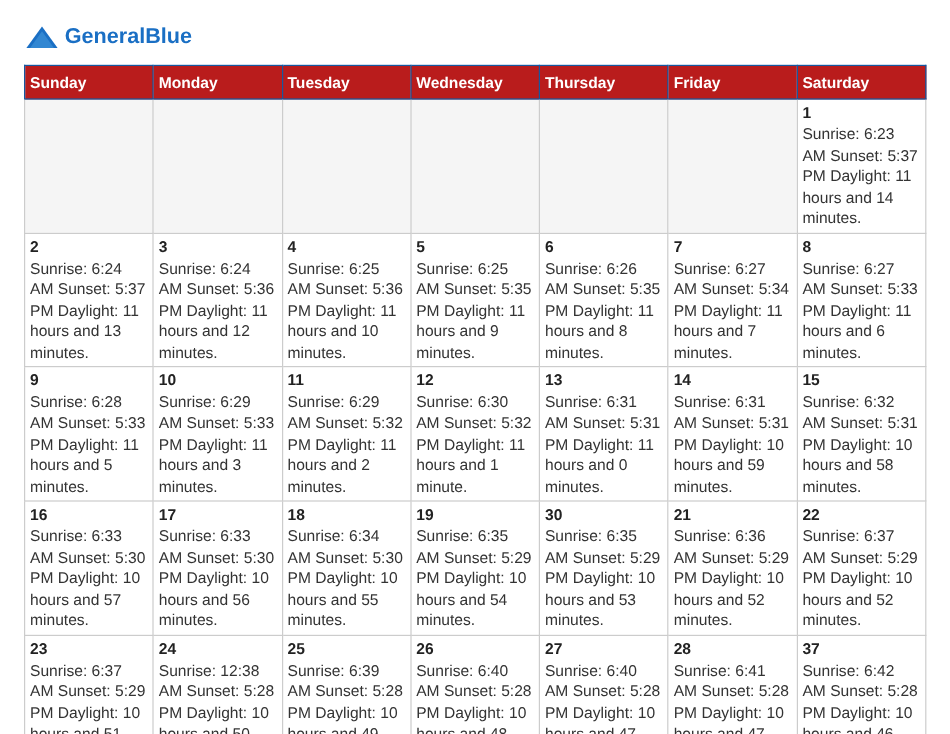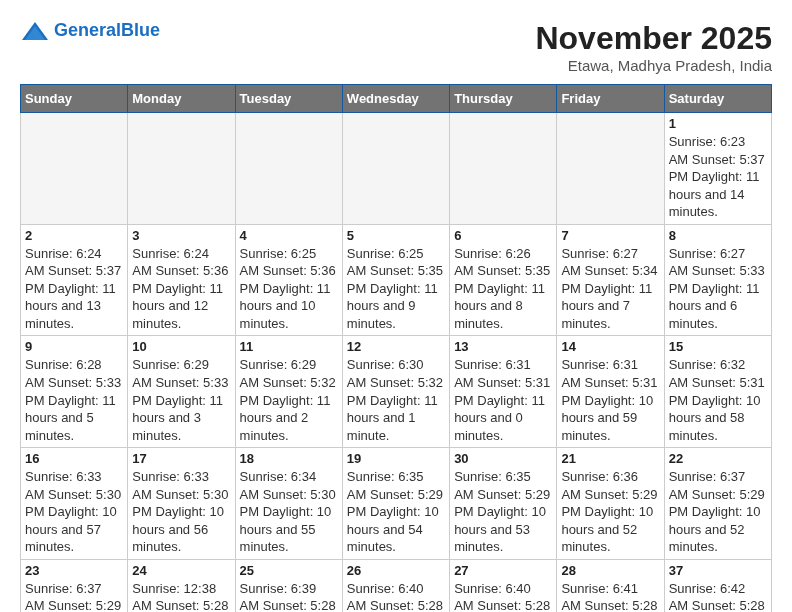--- a/index.html
+++ b/index.html
@@ -45,21 +45,21 @@
     .calendar-subtitle {
       font-size: 15px;
       color: #555;
     }
     .calendar-table {
       width: 100%;
       border-collapse: collapse;
       border: 1px solid #ccc;
     }
     .calendar-table th {
-      background-color: #737373;
+      background-color: #b91c1c;
       color: #fff;
       font-size: 13px;
       font-weight: bold;
       padding: 6px 4px;
       text-align: left;
       border: 1px solid #1558a0;
     }
     .calendar-table td {
       border: 1px solid #ccc;
       vertical-align: top;
@@ -96,24 +96,20 @@
 <div class="header-section">
   <div class="logo">
     <svg class="logo-icon" viewBox="0 0 30 24" xmlns="http://www.w3.org/2000/svg">
       <polygon points="15,2 28,20 2,20" fill="#1a6fc4"></polygon>
       <polygon points="15,6 25,20 5,20" fill="#4a9fe0" opacity="0.5"></polygon>
     </svg>
     <span class="logo-text">
       <span>General</span><span style="color:#1a6fc4;font-weight:bold;">Blue</span>
     </span>
   </div>
-  <div class="title-section">
-    <div class="calendar-title">November 2025</div>
-    <div class="calendar-subtitle">Etawa, Madhya Pradesh, India</div>
-  </div>
 </div>
 
 <table class="calendar-table">
   <thead>
     <tr>
     <th>Sunday</th>
         <th>Monday</th>
         <th>Tuesday</th>
         <th>Wednesday</th>
         <th>Thursday</th>

